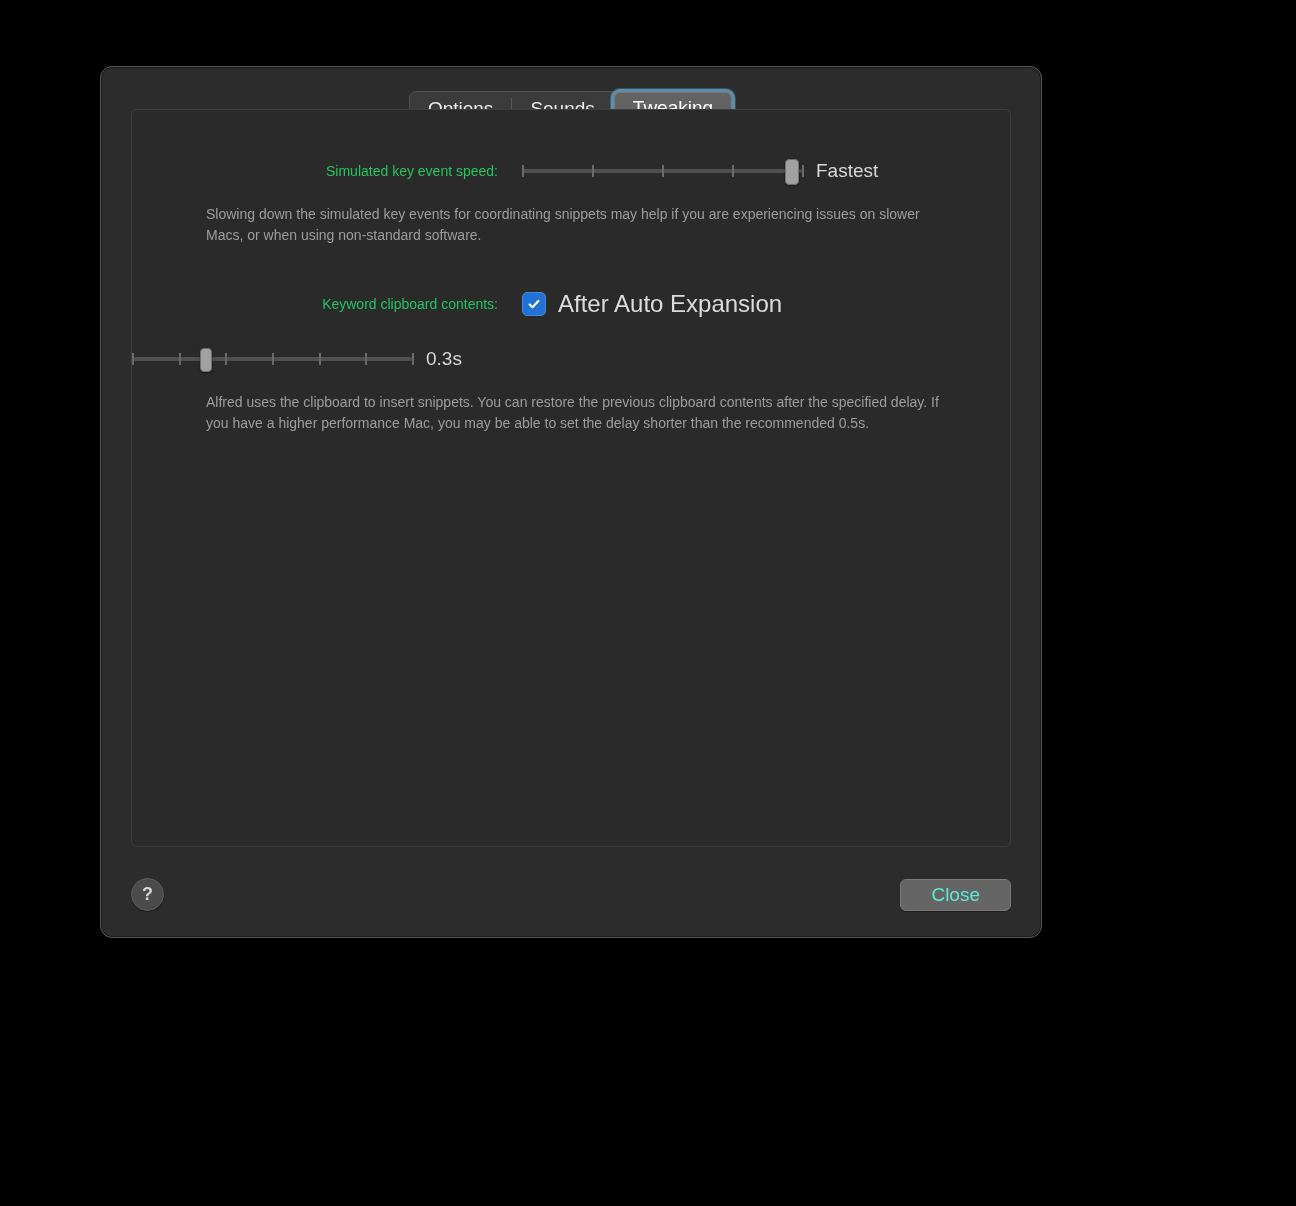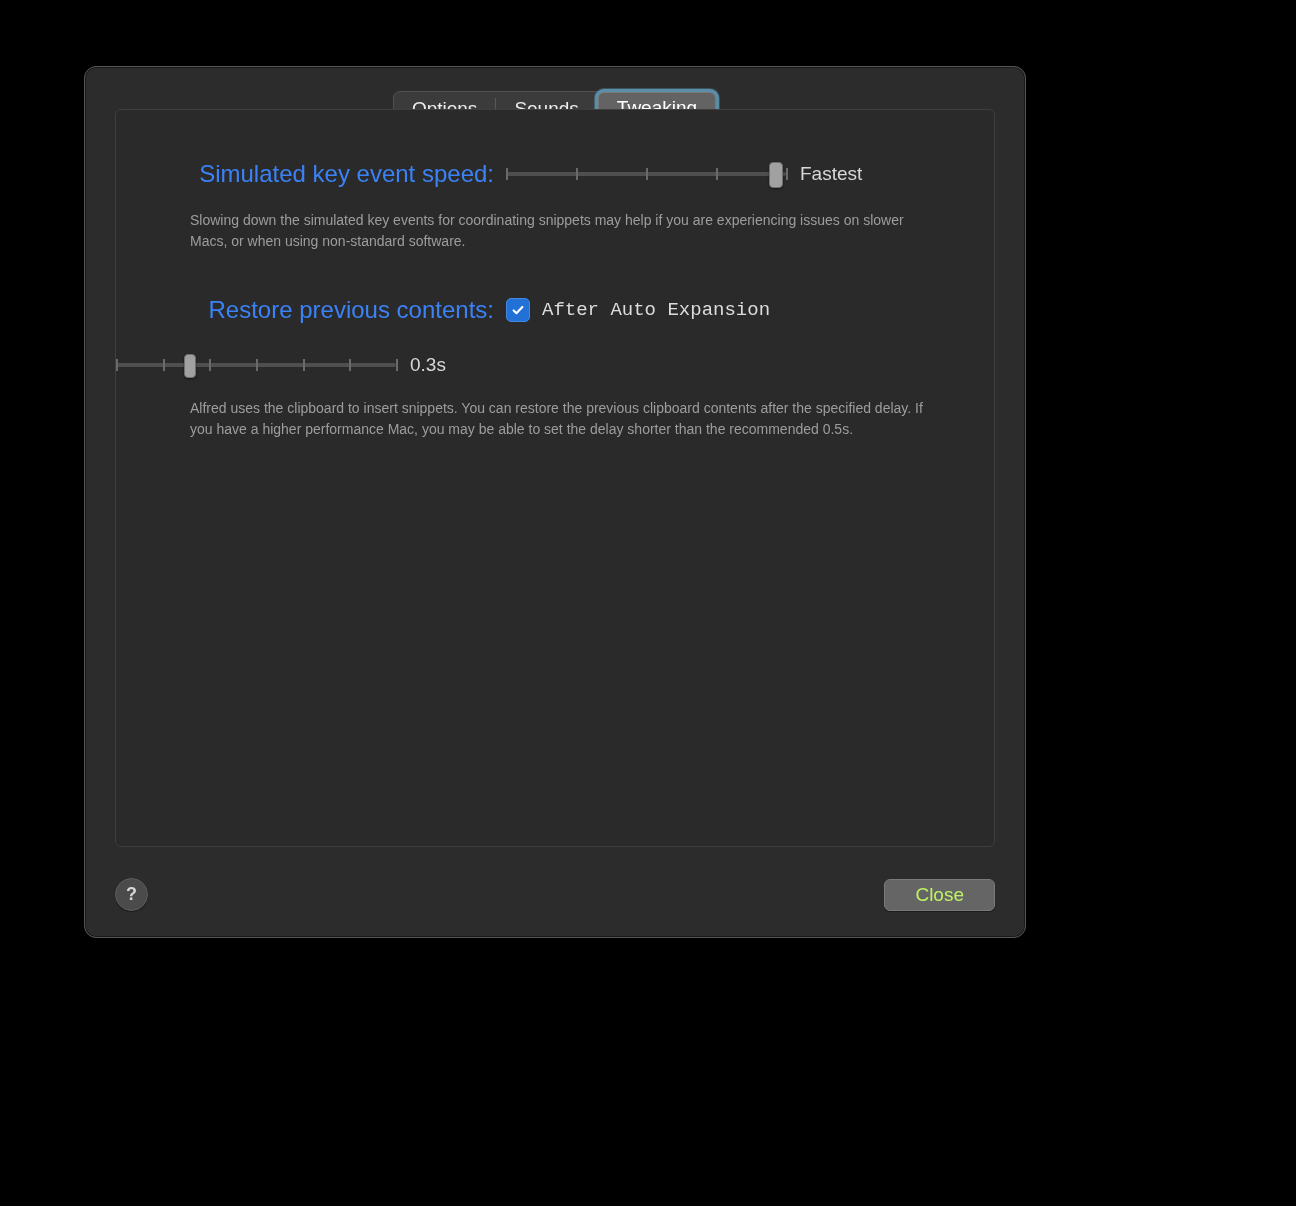--- a/index.html
+++ b/index.html
@@ -8,21 +8,21 @@
     background: #000;
     width: 1296px;
     height: 1206px;
     font-family: -apple-system, "Helvetica Neue", Arial, sans-serif;
     color: #d8d8d8;
     -webkit-font-smoothing: antialiased;
   }
 
   .window {
     position: absolute;
-    left: 84px;
+    left: 100px;
     top: 66px;
     width: 940px;
     height: 870px;
     background: #2c2c2c;
     border: 1px solid #555;
     border-radius: 12px;
     box-shadow: 0 20px 60px rgba(0,0,0,0.85), inset 0 0 0 1px rgba(0,0,0,0.4);
   }
 
   
@@ -83,23 +83,23 @@
   }
 
   .row {
     display: flex;
     align-items: center;
     margin-bottom: 8px;
   }
   .label-col {
     width: 390px;
     text-align: right;
-    font-size: 24px;
-    color: #3b82f6;
-    padding-right: 12px;
+    font-size: 14px;
+    color: #22c55e;
+    padding-right: 24px;
     box-sizing: border-box;
   }
   .control-col {
     flex: 1;
     display: flex;
     align-items: center;
     font-size: 19px;
   }
 
   
@@ -173,23 +173,22 @@
   .checkbox.unchecked {
     background: #3c3c3c;
     border: 1px solid #585858;
   }
   .checkbox svg {
     width: 14px;
     height: 14px;
   }
 
   .check-label {
-    font-size: 19px;
+    font-size: 24px;
     color: #dcdcdc;
-    font-family: Liberation Mono, monospace;
   }
 
   .footer {
     position: absolute;
     left: 30px;
     right: 30px;
     bottom: 26px;
     display: flex;
     align-items: center;
     justify-content: space-between;
@@ -205,21 +204,21 @@
     font-weight: 600;
     display: flex;
     align-items: center;
     justify-content: center;
     box-shadow: 0 1px 1px rgba(0,0,0,0.4);
     user-select: none;
   }
   .close-btn {
     background: #656565;
     border: 0.5px solid #7a7a7a;
-    color: #bef264;
+    color: #5eead4;
     font-size: 19px;
     padding: 4px 30px;
     border-radius: 6px;
     box-shadow: 0 1px 1px rgba(0,0,0,0.4);
     user-select: none;
     text-align: center;
   }
 </style>
 </head>
 <body>
@@ -252,21 +251,21 @@
         </div>
         <span>Fastest</span>
       </div>
     </div>
 
     <div class="helptext">Slowing down the simulated key events for coordinating snippets may help if you are experiencing issues on slower Macs, or when using non-standard software.</div>
 
     <div class="section-gap"></div>
 
     <div class="row">
-      <div class="label-col">Restore previous contents:</div>
+      <div class="label-col">Keyword clipboard contents:</div>
       <div class="control-col">
         <div class="checkbox checked">
           <svg viewBox="0 0 16 16">
               <path d="M3 8.5 L6.2 11.7 L13 4.5" stroke="#fff" stroke-width="2.4" fill="none" stroke-linecap="round" stroke-linejoin="round"></path>
             </svg>
         </div>
         <span class="check-label">After Auto Expansion</span>
       </div>
     </div>
 

